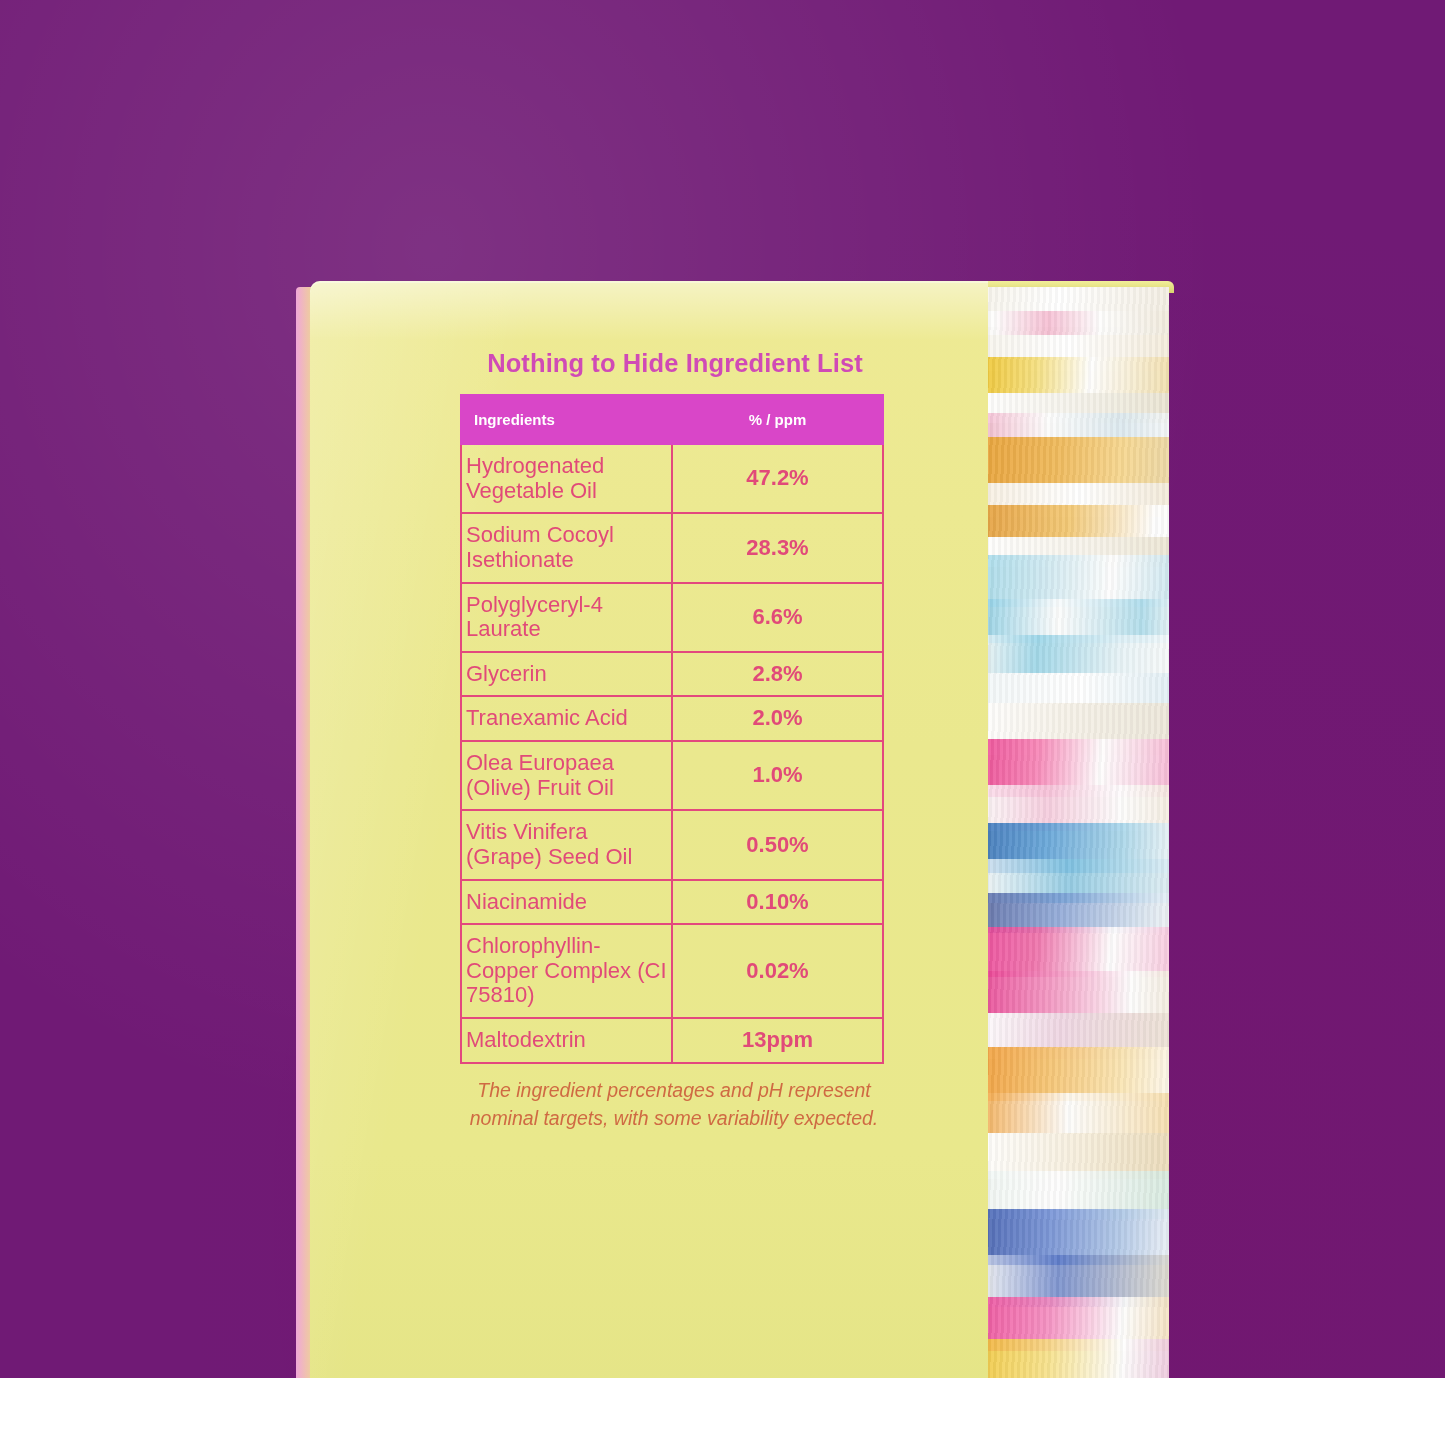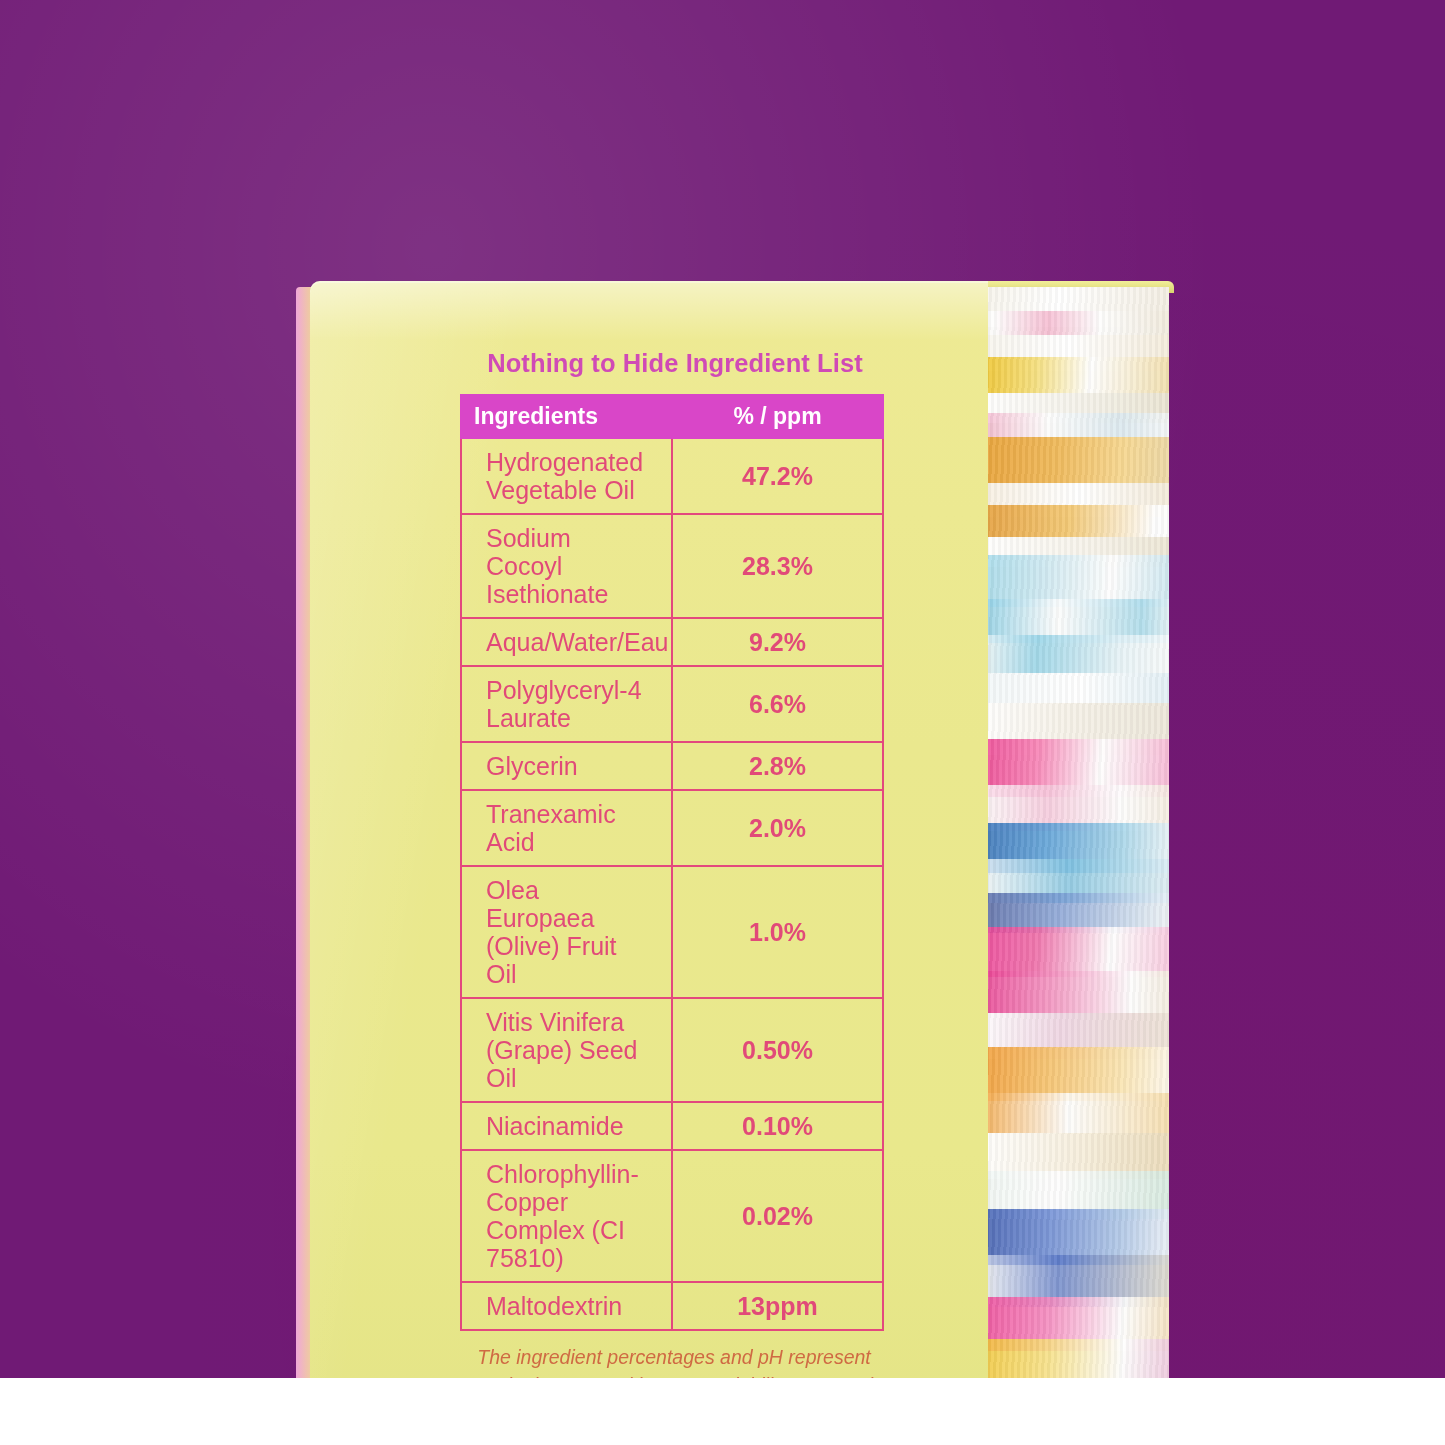--- a/index.html
+++ b/index.html
@@ -113,34 +113,34 @@
   }
   table.ing {
     border-collapse: collapse;
     width: 424px;
     table-layout: fixed;
     border: 2px solid #e3487e;
   }
   table.ing th {
     background: #d946c8;
     color: #ffffff;
-    font-size: 23px;
+    font-size: 15px;
     font-weight: bold;
-    padding: 7px 12px;
+    padding: 15px 12px;
     border: 2px solid #d946c8;
     text-align: left;
   }
   table.ing th.amt {
     text-align: center;
   }
   table.ing td {
     border: 2px solid #e3487e;
     color: #e14a79;
-    font-size: 25px;
-    padding: 9px 24px;
+    font-size: 22px;
+    padding: 9px 4px;
     line-height: 1.12;
     vertical-align: middle;
   }
   table.ing td.amt {
     text-align: center;
     width: 150px;
     white-space: nowrap;
     font-weight: bold;
   }
   #label-note {
@@ -219,24 +219,20 @@
           <tbody>
             <tr>
               <td>Hydrogenated Vegetable Oil</td>
               <td class="amt">47.2%</td>
             </tr>
             <tr>
               <td>Sodium Cocoyl Isethionate</td>
               <td class="amt">28.3%</td>
             </tr>
             <tr>
-              <td>Aqua/Water/Eau</td>
-              <td class="amt">9.2%</td>
-            </tr>
-            <tr>
               <td>Polyglyceryl-4 Laurate</td>
               <td class="amt">6.6%</td>
             </tr>
             <tr>
               <td>Glycerin</td>
               <td class="amt">2.8%</td>
             </tr>
             <tr>
               <td>Tranexamic Acid</td>
               <td class="amt">2.0%</td>

